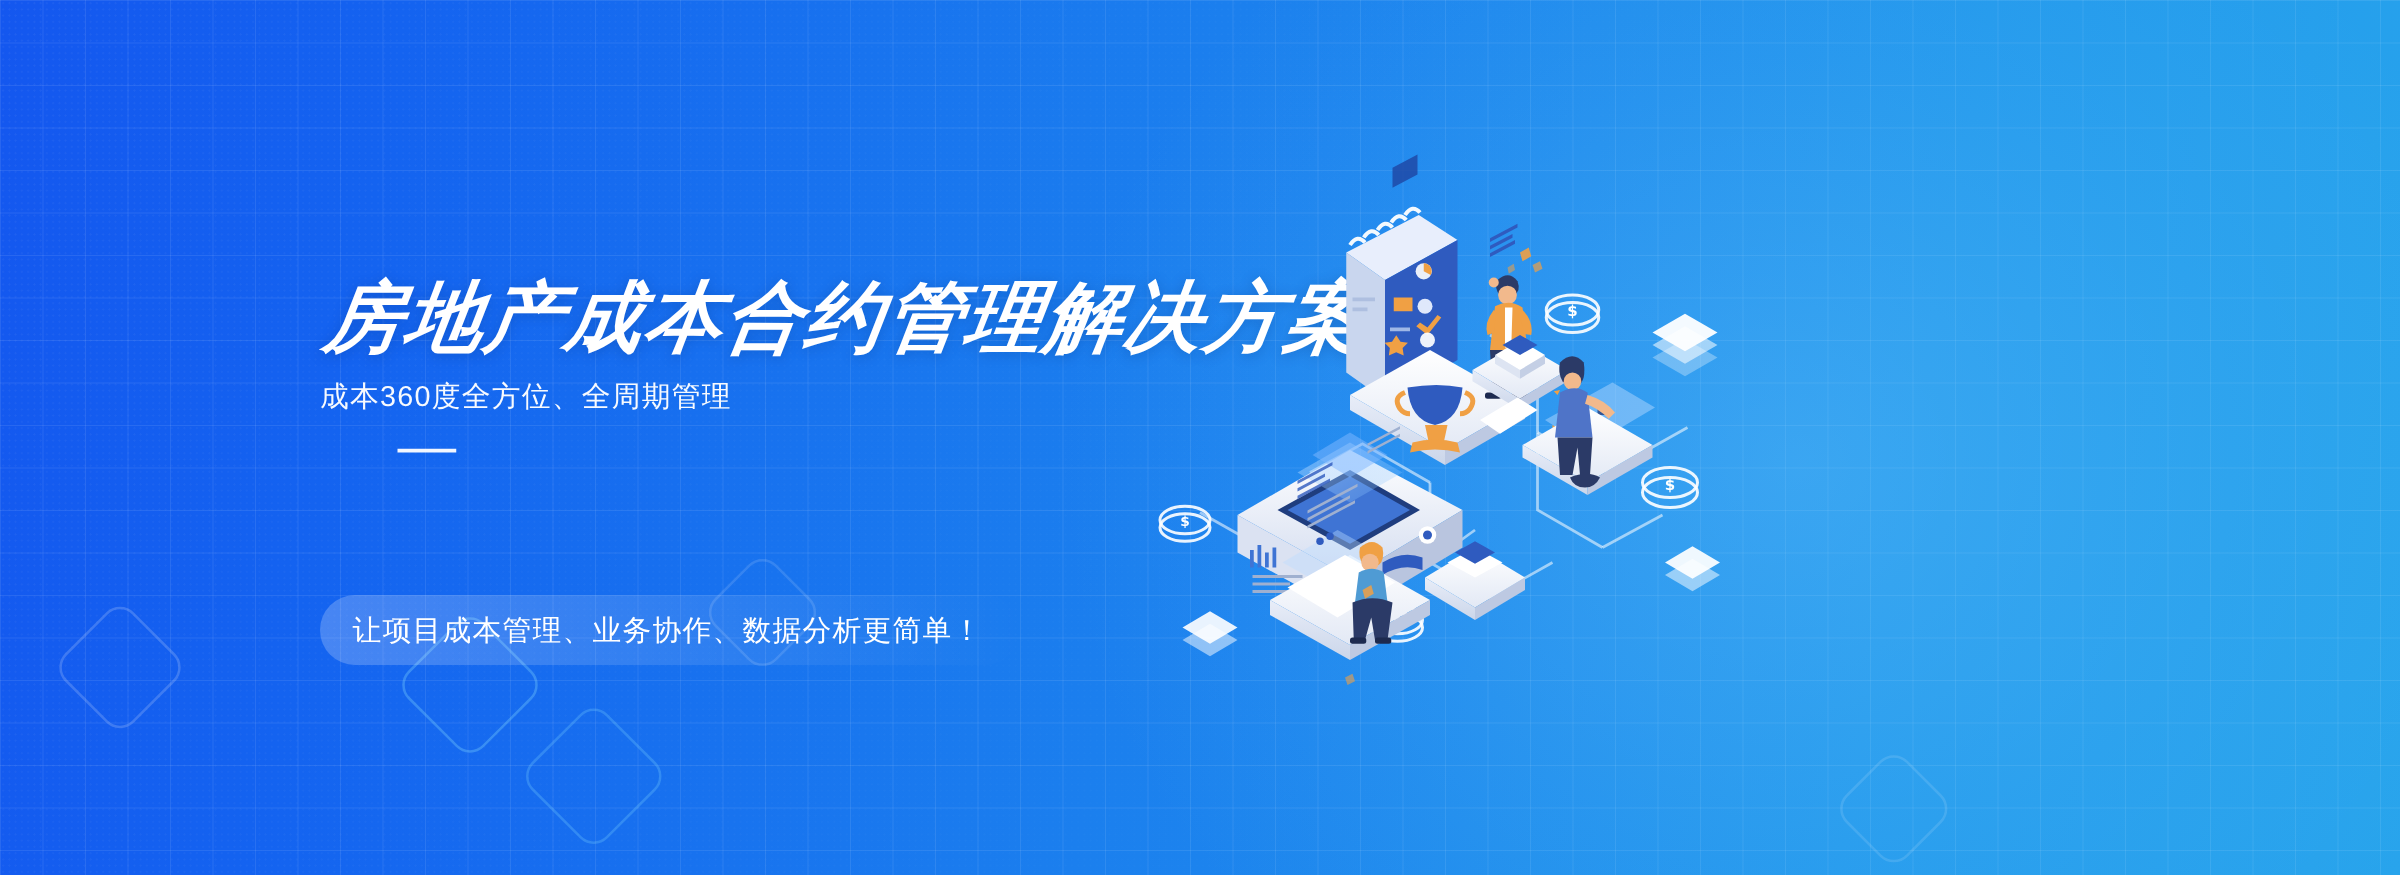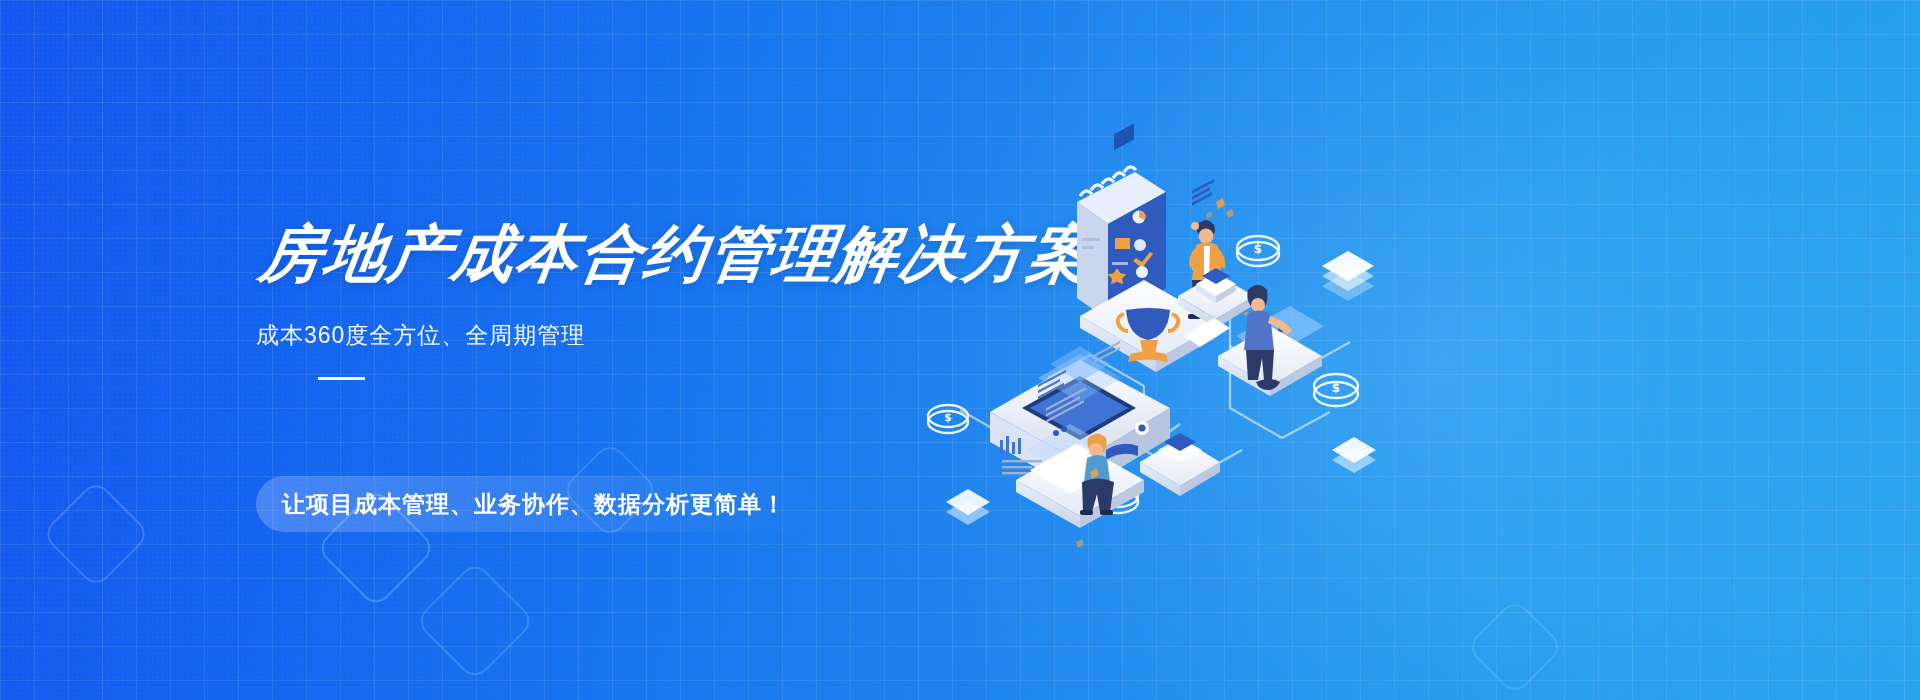--- a/index.html
+++ b/index.html
@@ -47,33 +47,33 @@
   .copy{ position:absolute; left:256px; top:222px; width:780px; }
 
   .headline{
     font-size:62px; line-height:1.04; font-weight:900; font-style:italic;
     color:#ffffff; letter-spacing:2px; white-space:nowrap;
     font-family:"DejaVu Sans","Liberation Sans",sans-serif;
     text-shadow:0 2px 10px rgba(7,52,130,0.28);
     transform:skewX(-8deg); transform-origin:left bottom;
   }
   .subhead{
-    margin-top:35px; font-size:23px; line-height:1.3; color:#ffffff;
+    margin-top:17px; font-size:23px; line-height:1.3; color:#ffffff;
     font-weight:400; letter-spacing:1px; white-space:nowrap; opacity:.97;
   }
   .divider{ margin-top:26px; margin-left:62px; width:47px; height:3px; background:#ffffff; opacity:.95; }
 
   .pill{
     position:absolute; left:256px; top:476px; height:56px;
     display:flex; align-items:center; padding:0 30px 0 26px;
     border-radius:28px;
     background:linear-gradient(90deg, rgba(255,255,255,0.22) 0%, rgba(255,255,255,0.12) 45%, rgba(255,255,255,0.0) 100%);
     white-space:nowrap;
   }
-  .pill-text{ font-size:23px; color:#ffffff; letter-spacing:1px; font-weight:700; }
+  .pill-text{ font-size:23px; color:#ffffff; letter-spacing:1px; font-weight:400; }
 
   
   .art{ position:absolute; left:930px; top:150px; width:470px; height:420px; }
   .art svg{ display:block; width:100%; height:100%; overflow:visible; }
 </style>
 </head>
 <body>
 
 <div class="banner">
 

